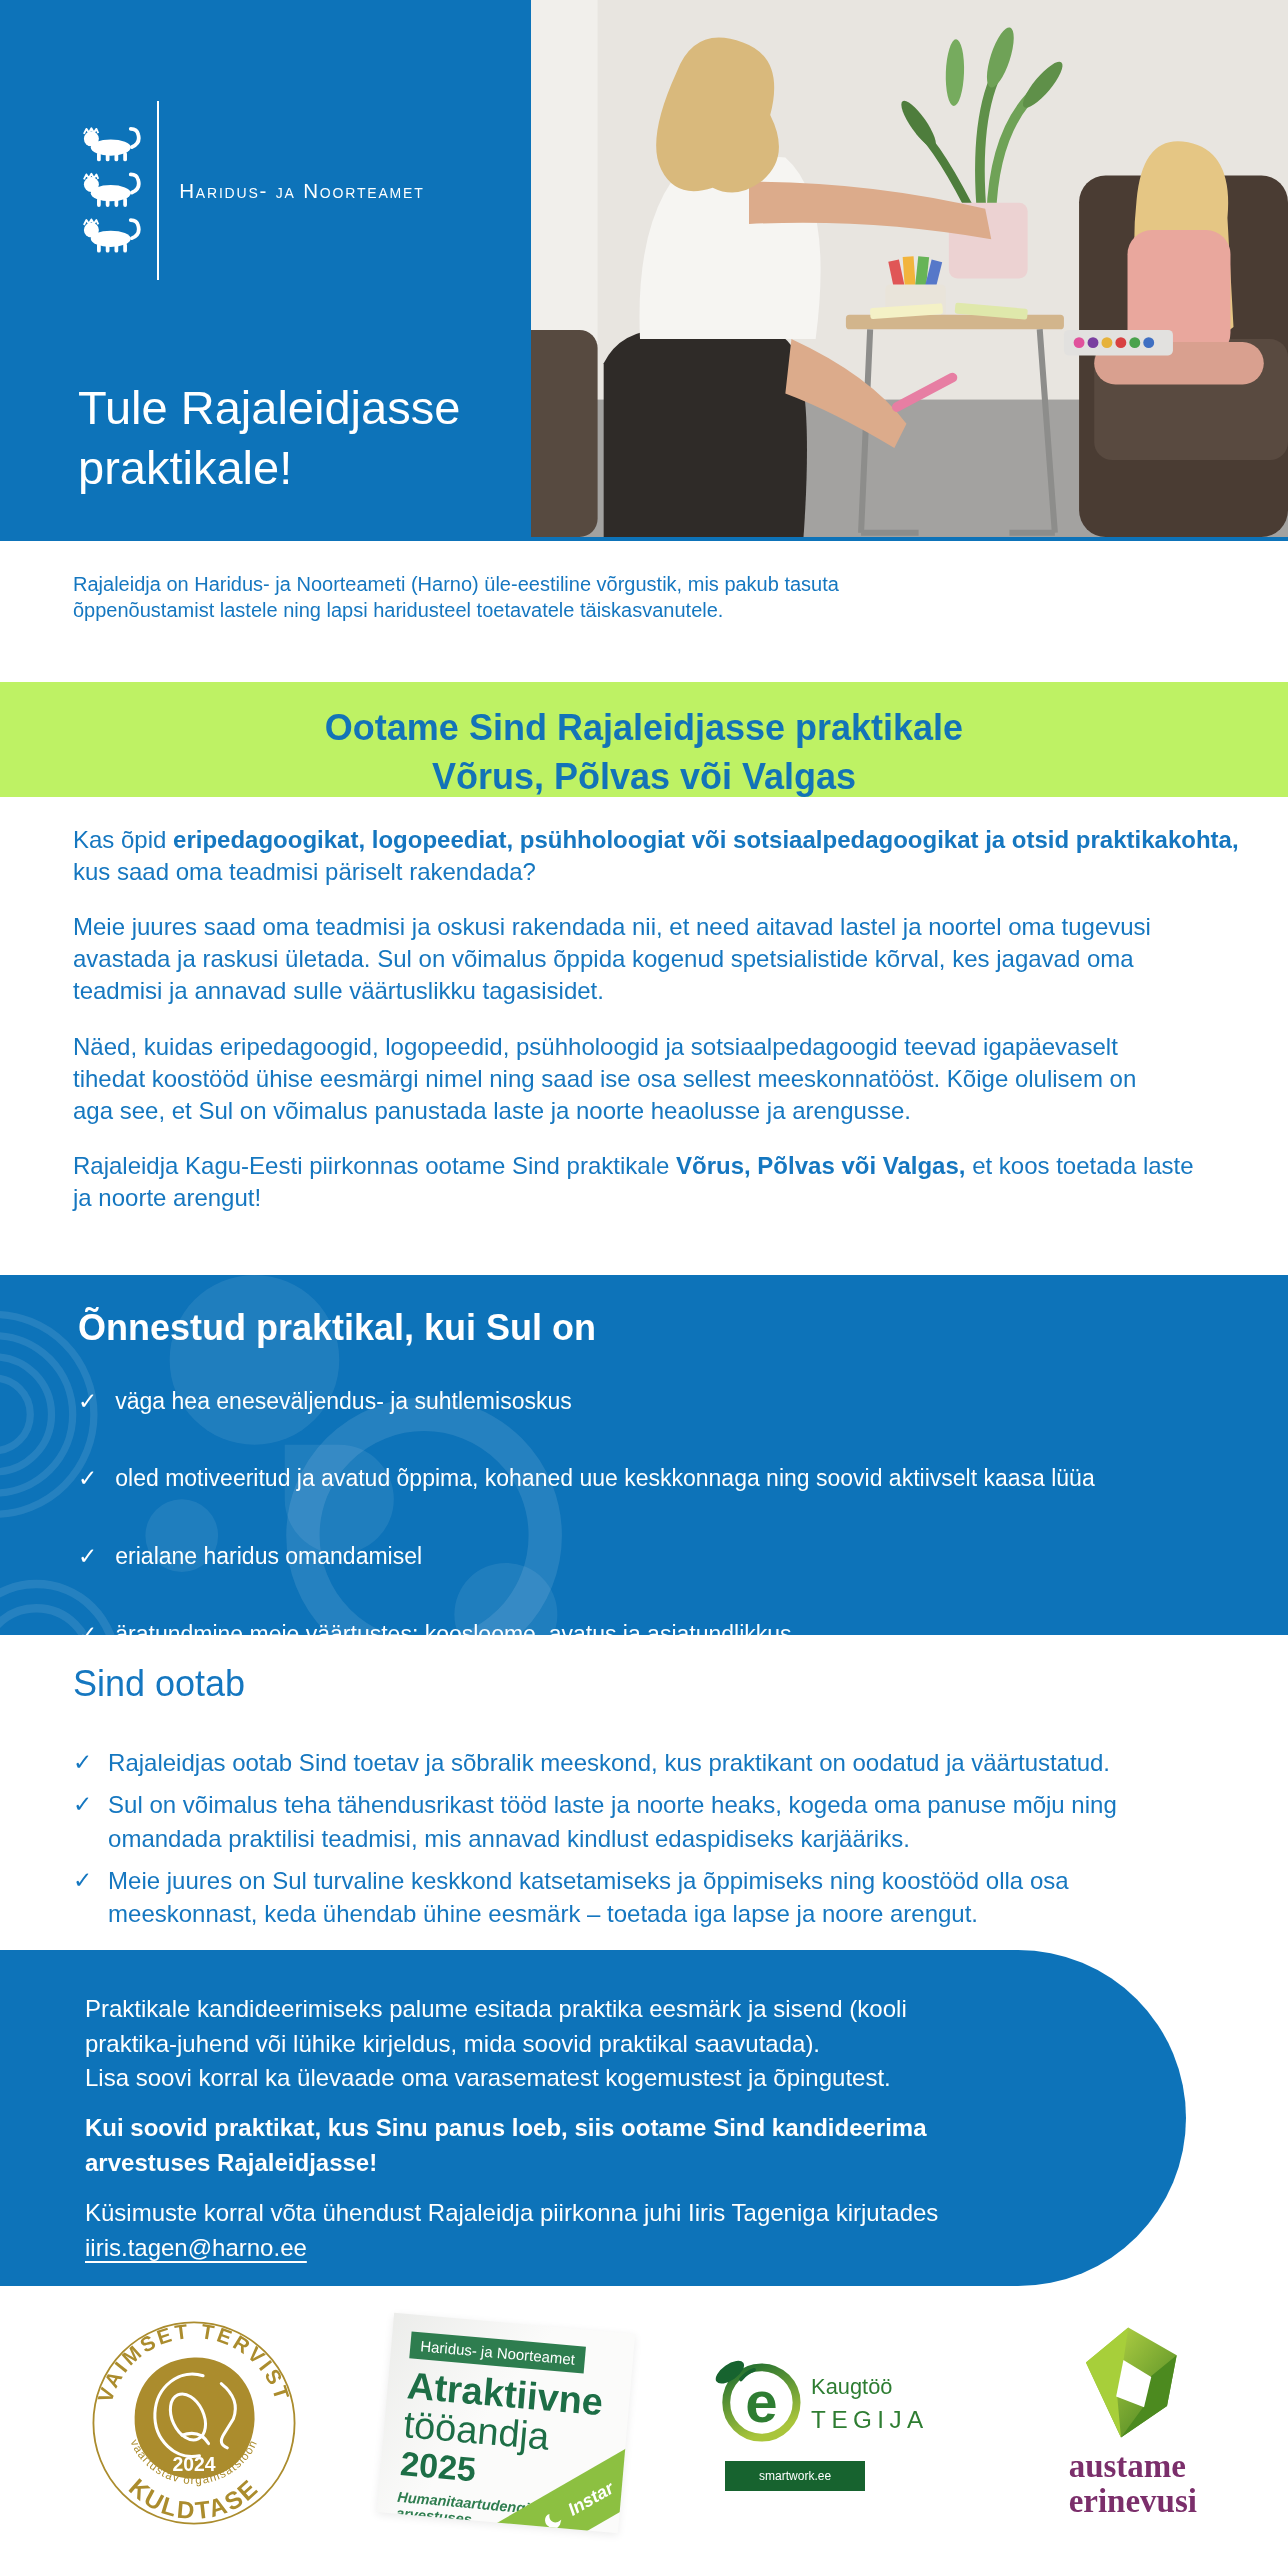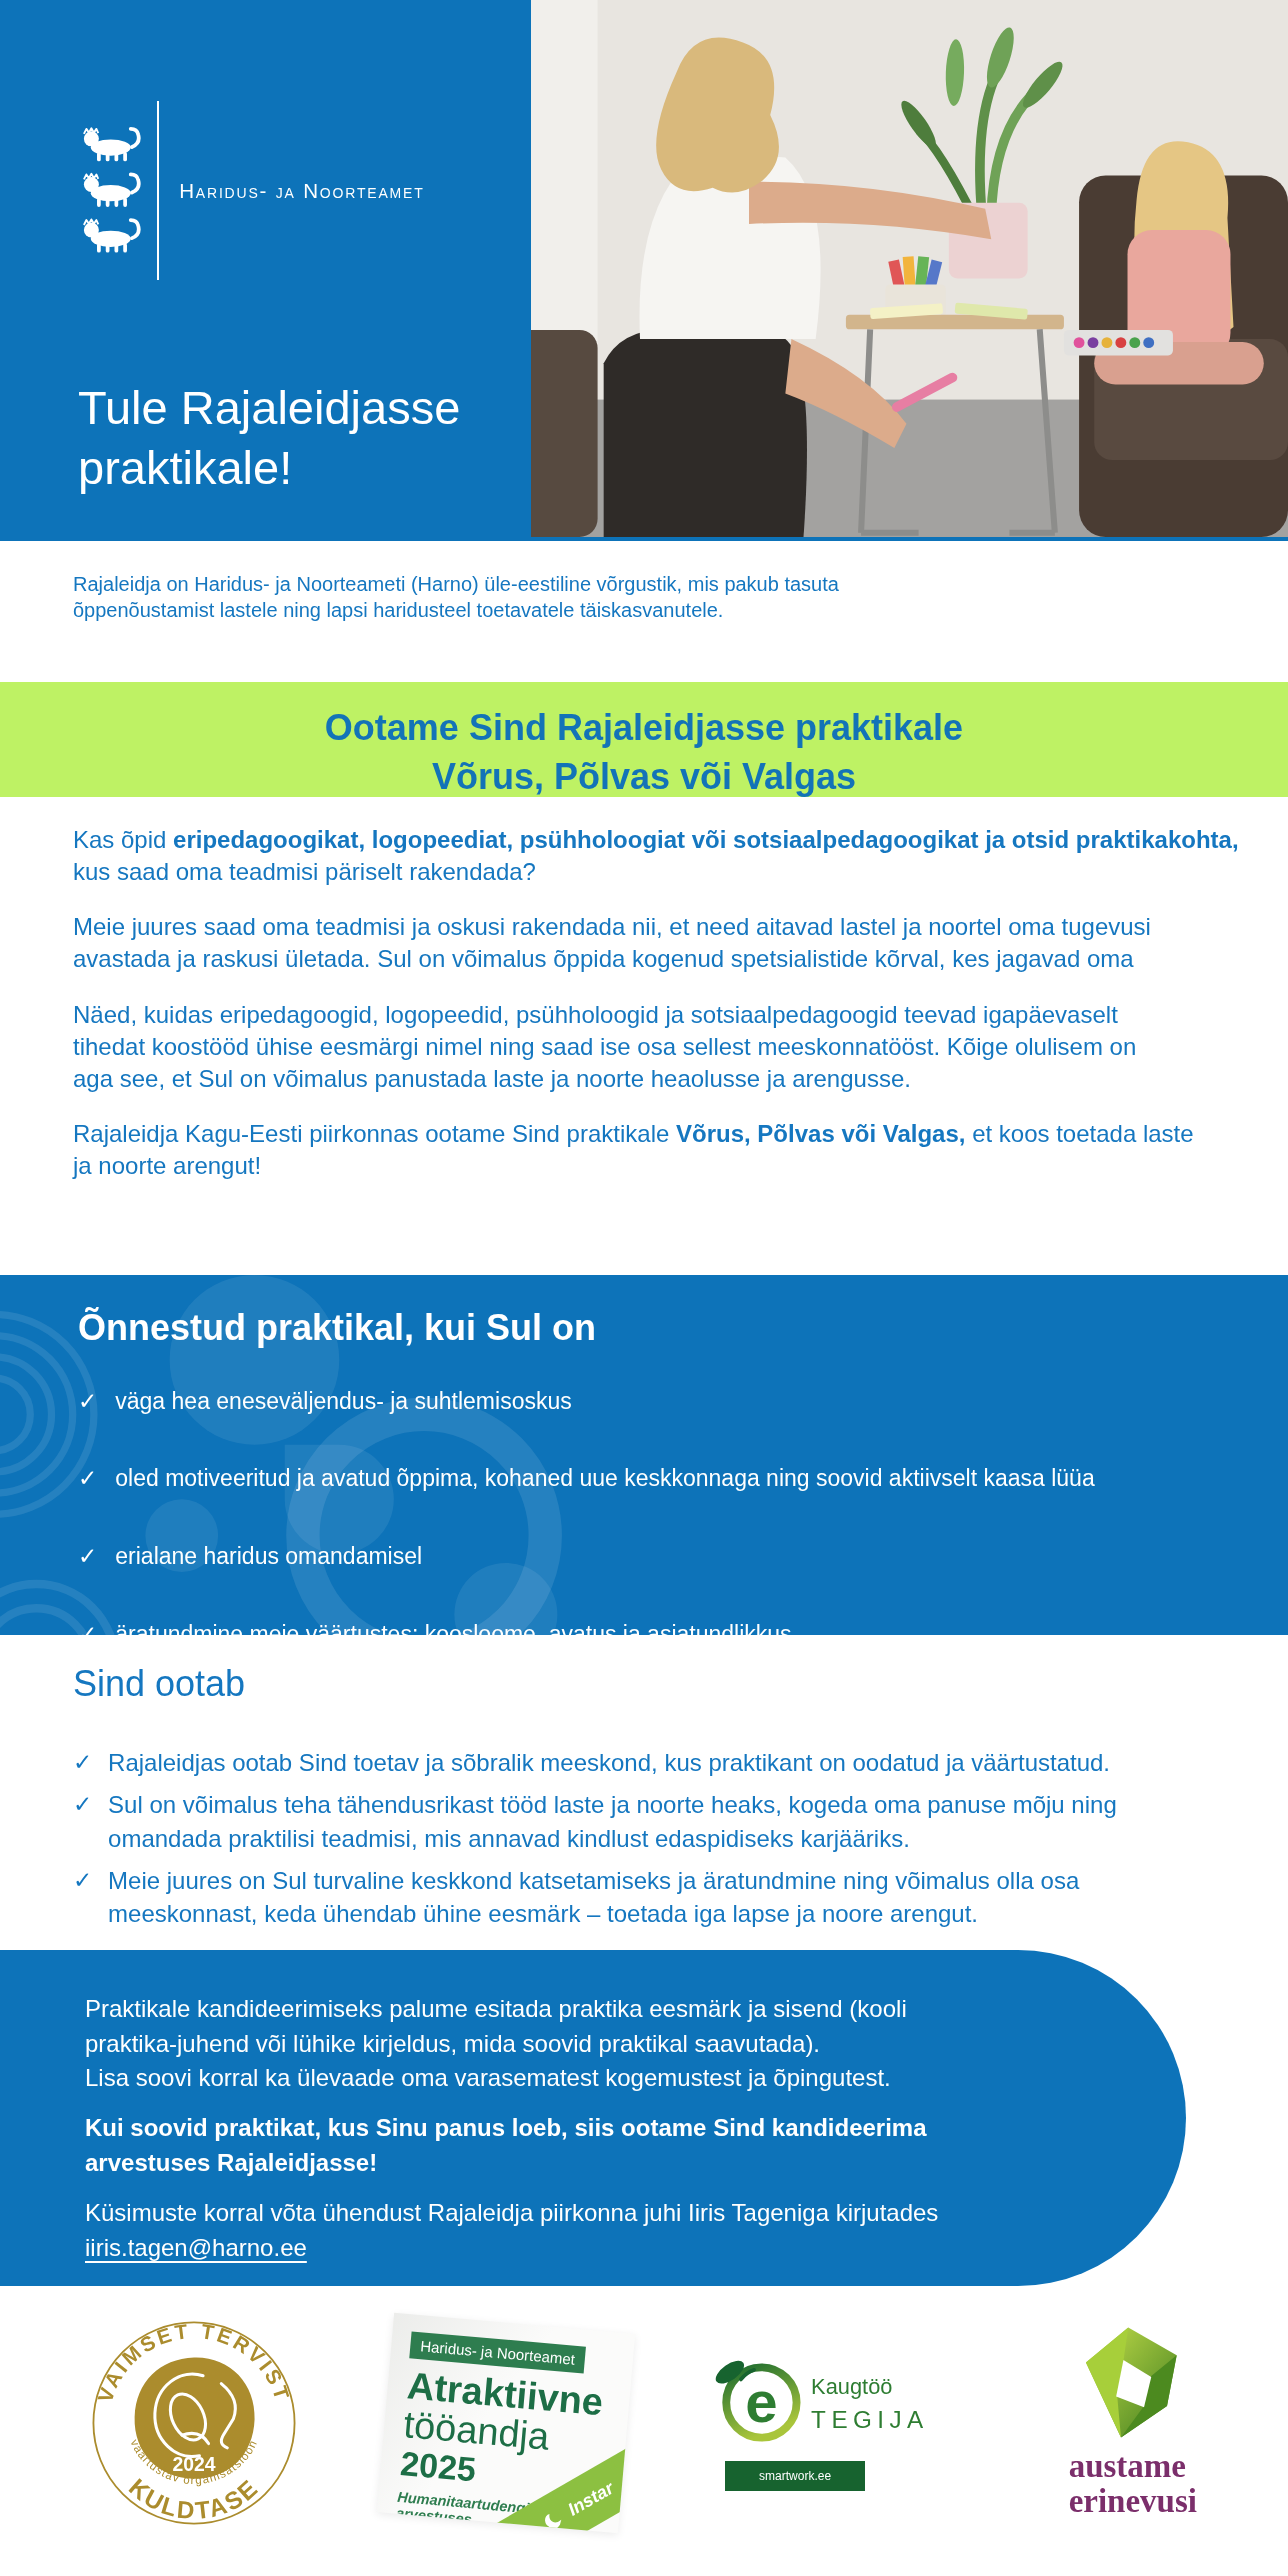--- a/index.html
+++ b/index.html
@@ -206,20 +206,21 @@
 </div>
 
 <div class="body-section">
   <p>
     <span class="ln"><span>Kas õpid </span><span class="b">eripedagoogikat, logopeediat, psühholoogiat või sotsiaalpedagoogikat ja otsid praktikakohta,</span></span>
     <span class="ln">kus saad oma teadmisi päriselt rakendada?</span>
   </p>
   <p>
     <span class="ln">Meie juures saad oma teadmisi ja oskusi rakendada nii, et need aitavad lastel ja noortel oma tugevusi</span>
     <span class="ln">avastada ja raskusi ületada. Sul on võimalus õppida kogenud spetsialistide kõrval, kes jagavad oma</span>
+    <span class="ln">teadmisi ja annavad sulle väärtuslikku tagasisidet.</span>
   </p>
   <p>
     <span class="ln">Näed, kuidas eripedagoogid, logopeedid, psühholoogid ja sotsiaalpedagoogid teevad igapäevaselt</span>
     <span class="ln">tihedat koostööd ühise eesmärgi nimel ning saad ise osa sellest meeskonnatööst. Kõige olulisem on</span>
     <span class="ln">aga see, et Sul on võimalus panustada laste ja noorte heaolusse ja arengusse.</span>
   </p>
   <p>
     <span class="ln"><span>Rajaleidja Kagu-Eesti piirkonnas ootame Sind praktikale </span><span class="b">Võrus, Põlvas või Valgas,</span><span> et koos toetada laste</span></span>
     <span class="ln">ja noorte arengut!</span>
   </p>
@@ -276,21 +277,21 @@
     <li>
       <span class="check">✓</span>
       <span>
         <span class="ln">Sul on võimalus teha tähendusrikast tööd laste ja noorte heaks, kogeda oma panuse mõju ning</span>
         <span class="ln">omandada praktilisi teadmisi, mis annavad kindlust edaspidiseks karjääriks.</span>
       </span>
     </li>
     <li>
       <span class="check">✓</span>
       <span>
-        <span class="ln">Meie juures on Sul turvaline keskkond katsetamiseks ja äratundmine ning võimalus olla osa</span>
+        <span class="ln">Meie juures on Sul turvaline keskkond katsetamiseks ja õppimiseks ning koostööd olla osa</span>
         <span class="ln">meeskonnast, keda ühendab ühine eesmärk – toetada iga lapse ja noore arengut.</span>
       </span>
     </li>
   </ul>
 </div>
 
 <div class="cta-region">
   <div class="cta-box">
     <p>
       <span class="ln">Praktikale kandideerimiseks palume esitada praktika eesmärk ja sisend (kooli</span>

